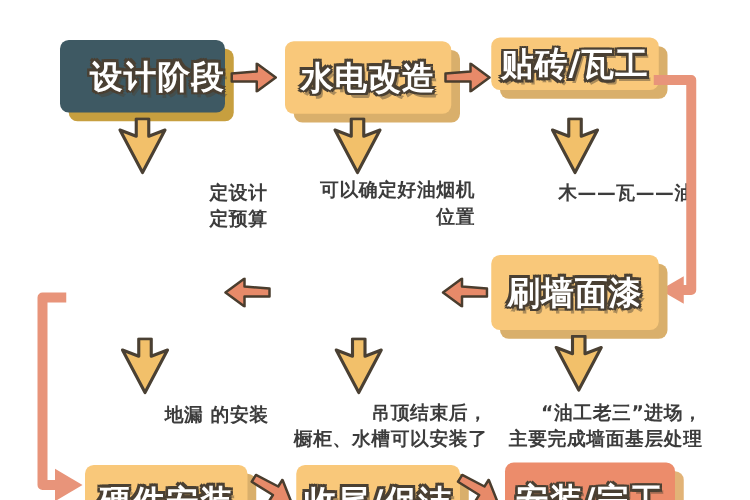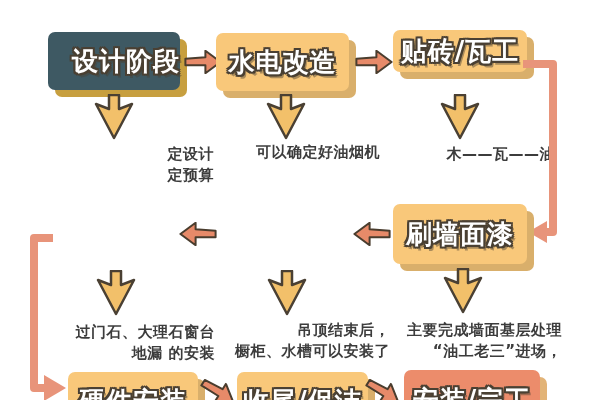--- a/index.html
+++ b/index.html
@@ -35,21 +35,21 @@
 <div class="canvas">
 
   <div class="stage dark" style="left:48px;top:32px;width:132px;height:58px">
     <span class="stage-label">设计阶段</span>
   </div>
 
   <svg class="icon" style="left:184px;top:50px" width="38" height="24" viewBox="0 0 46 30">
     <polygon points="1,11 26,9 26,1 45,15 26,29 26,19 1,19" fill="#E78A69" stroke="#4A3D2E" stroke-width="2.5" stroke-linejoin="round"></polygon>
   </svg>
 
-  <div class="stage yellow" style="left:216px;top:33px;width:133px;height:58px">
+  <div class="stage yellow" style="left:228px;top:33px;width:133px;height:58px">
     <span class="stage-label">水电改造</span>
   </div>
 
   <svg class="icon" style="left:355px;top:50px" width="38" height="24" viewBox="0 0 46 30">
     <polygon points="1,11 26,9 26,1 45,15 26,29 26,19 1,19" fill="#E78A69" stroke="#4A3D2E" stroke-width="2.5" stroke-linejoin="round"></polygon>
   </svg>
 
   <div class="stage yellow" style="left:393px;top:30px;width:134px;height:42px">
     <span class="stage-label">贴砖/瓦工</span>
   </div>
@@ -63,20 +63,21 @@
   <svg class="icon" style="left:440px;top:94px" width="40" height="46" viewBox="0 0 40 46">
     <polygon points="15,1 25,1 25,15 38,10 20,44 2,10 15,15" fill="#F2C06A" stroke="#4A4033" stroke-width="2.5" stroke-linejoin="round"></polygon>
   </svg>
 
   <div class="note" style="left:14px;top:144px">
     <div>定设计</div>
     <div>定预算</div>
   </div>
   <div class="note" style="left:180px;top:142px">
     <div>可以确定好油烟机</div>
+    <div>位置</div>
   </div>
   <div class="note" style="left:355px;top:144px">
     <div>木——瓦——油</div>
   </div>
 
   <svg class="icon" style="left:520px;top:52px" width="46" height="196" viewBox="0 0 46 196">
     <path d="M 7,12 H 33 V 180 H 26" fill="none" stroke="#E8947A" stroke-width="8" stroke-linejoin="round" stroke-linecap="square"></path>
     <polygon points="27,169 27,191 8,180" fill="#E8947A"></polygon>
   </svg>
 
@@ -98,30 +99,29 @@
     <polygon points="15,1 25,1 25,15 38,10 20,44 2,10 15,15" fill="#F2C06A" stroke="#4A4033" stroke-width="2.5" stroke-linejoin="round"></polygon>
   </svg>
   <svg class="icon" style="left:267px;top:270px" width="40" height="46" viewBox="0 0 40 46">
     <polygon points="15,1 25,1 25,15 38,10 20,44 2,10 15,15" fill="#F2C06A" stroke="#4A4033" stroke-width="2.5" stroke-linejoin="round"></polygon>
   </svg>
   <svg class="icon" style="left:443px;top:268px" width="40" height="46" viewBox="0 0 40 46">
     <polygon points="15,1 25,1 25,15 38,10 20,44 2,10 15,15" fill="#F2C06A" stroke="#4A4033" stroke-width="2.5" stroke-linejoin="round"></polygon>
   </svg>
 
   <div class="note" style="left:15px;top:322px">
-    <div>过门石、大理石窗台</div>
     <div>地漏 的安装</div>
   </div>
   <div class="note" style="left:190px;top:320px">
     <div>吊顶结束后，</div>
     <div>橱柜、水槽可以安装了</div>
   </div>
   <div class="note" style="left:362px;top:320px">
+    <div>“油工老三”进场，</div>
     <div>主要完成墙面基层处理</div>
-    <div>“油工老三”进场，</div>
   </div>
 
   <svg class="icon" style="left:16px;top:228px" width="64" height="172" viewBox="0 0 64 172">
     <path d="M 33,10 H 18 V 160 H 28" fill="none" stroke="#E8947A" stroke-width="8" stroke-linejoin="round" stroke-linecap="square"></path>
     <polygon points="28,147 28,173 50,160" fill="#E8947A"></polygon>
   </svg>
 
   <div class="stage yellow" style="left:68px;top:372px;width:130px;height:58px">
     <span class="stage-label">硬件安装</span>
   </div>

